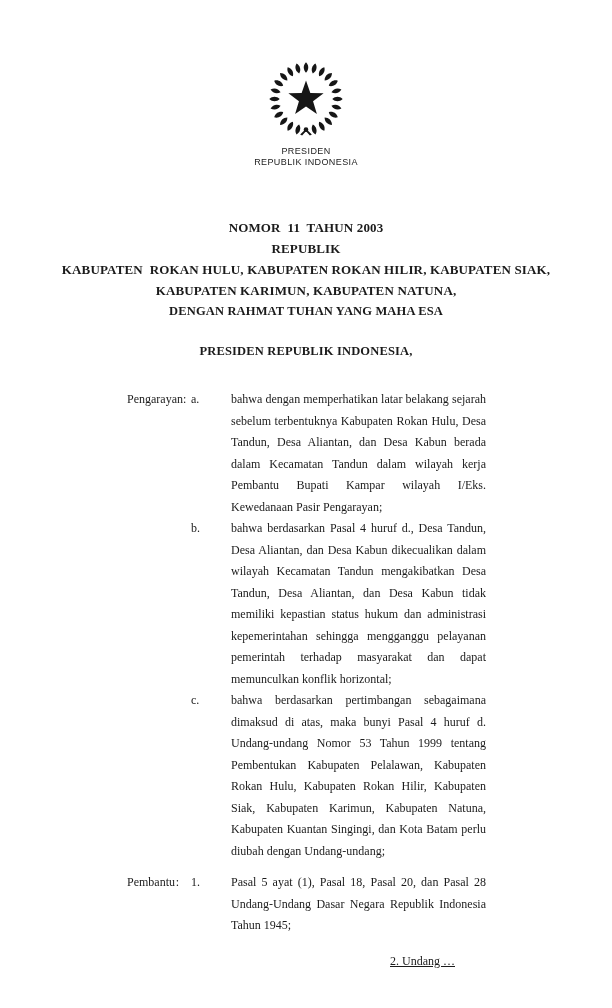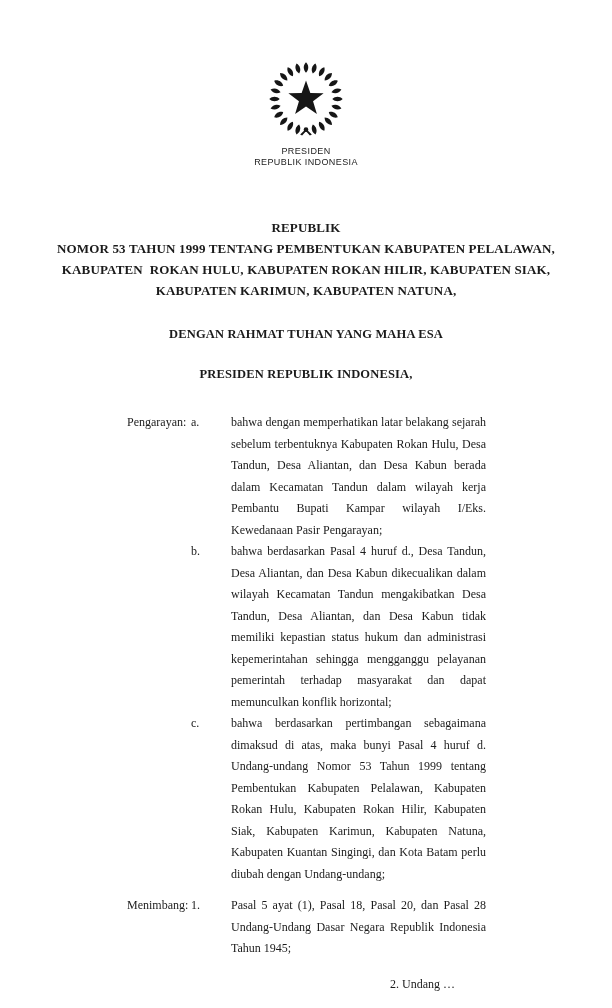--- a/index.html
+++ b/index.html
@@ -41,21 +41,21 @@
     letter-spacing: 0.15px;
     white-space: pre;
   }
   .invocation, .authority {
     text-align: center;
     font-size: 12.5px;
     font-weight: bold;
     line-height: 20px;
     letter-spacing: 0.15px;
   }
-  .invocation { margin-top: 23px; }
+  .invocation { }
   .authority  { margin-top: 20px; }
   
   .clauses { margin-top: 28px; }
   .clause-block { padding: 0 87px 0 88px; }
   .clause-row {
     display: grid;
     grid-template-columns: 64px 40px 1fr;
     font-size: 12px;
     line-height: 21.5px;
   }
@@ -70,20 +70,21 @@
     text-justify: inter-word;
   }
   .mengingat-block { margin-top: 10px; }
   
   .catchword {
     margin-top: 14px;
     padding-right: 118px;
     text-align: right;
     font-size: 12px;
     line-height: 21.5px;
+    text-decoration: underline;
   }
 </style>
 </head>
 <body>
 
 <div class="page">
 
   <header class="letterhead">
     <svg class="emblem" width="78" height="78" viewBox="-40 -40 80 80" aria-hidden="true">
       <defs>
@@ -118,22 +119,22 @@
         <path d="M-1,31.5 L-6,36.5 L-4,37.5 L0,33 L4,37.5 L6,36.5 L1,31.5 Z"></path>
 
         <polygon points="0,-19 4.47,-6.15 18.07,-5.87 7.23,2.35 11.17,15.38 0,7.6 -11.17,15.38 -7.23,2.35 -18.07,-5.87 -4.47,-6.15"></polygon>
       </g>
     </svg>
     <div class="lh-line first">PRESIDEN</div>
     <div class="lh-line">REPUBLIK INDONESIA</div>
   </header>
 
   <section class="title-block">
+    <div class="title-line">NOMOR  11  TAHUN 2003</div>
     <div class="title-line">REPUBLIK</div>
-    <div class="title-line">NOMOR 53 TAHUN 1999 TENTANG PEMBENTUKAN KABUPATEN PELALAWAN,</div>
     <div class="title-line">KABUPATEN  ROKAN HULU, KABUPATEN ROKAN HILIR, KABUPATEN SIAK,</div>
     <div class="title-line">KABUPATEN KARIMUN, KABUPATEN NATUNA,</div>
   </section>
 
   <div class="invocation">DENGAN RAHMAT TUHAN YANG MAHA ESA</div>
   <div class="authority">PRESIDEN REPUBLIK INDONESIA,</div>
 
   <div class="clauses">
 
     <section class="clause-block">
@@ -153,21 +154,21 @@
       <div class="clause-row">
         <div class="clause-label"></div>
         <div class="clause-marker">c.</div>
         <div class="clause-text">bahwa berdasarkan pertimbangan sebagaimana dimaksud di atas, maka bunyi Pasal 4 huruf d. Undang-undang Nomor 53 Tahun 1999 tentang Pembentukan Kabupaten Pelalawan, Kabupaten Rokan Hulu, Kabupaten Rokan Hilir, Kabupaten Siak, Kabupaten Karimun, Kabupaten Natuna, Kabupaten Kuantan Singingi, dan Kota Batam perlu diubah dengan Undang-undang;</div>
       </div>
     </section>
 
     <section class="clause-block mengingat-block">
       <div class="clause-row">
         <div class="clause-label">
-          <span>Menimbang</span>
+          <span>Pembantu</span>
           <span>:</span>
         </div>
         <div class="clause-marker">1.</div>
         <div class="clause-text">Pasal 5 ayat (1), Pasal 18, Pasal 20, dan Pasal 28 Undang-Undang Dasar Negara Republik Indonesia Tahun 1945;</div>
       </div>
     </section>
 
   </div>
 
   <div class="catchword">2. Undang …</div>

